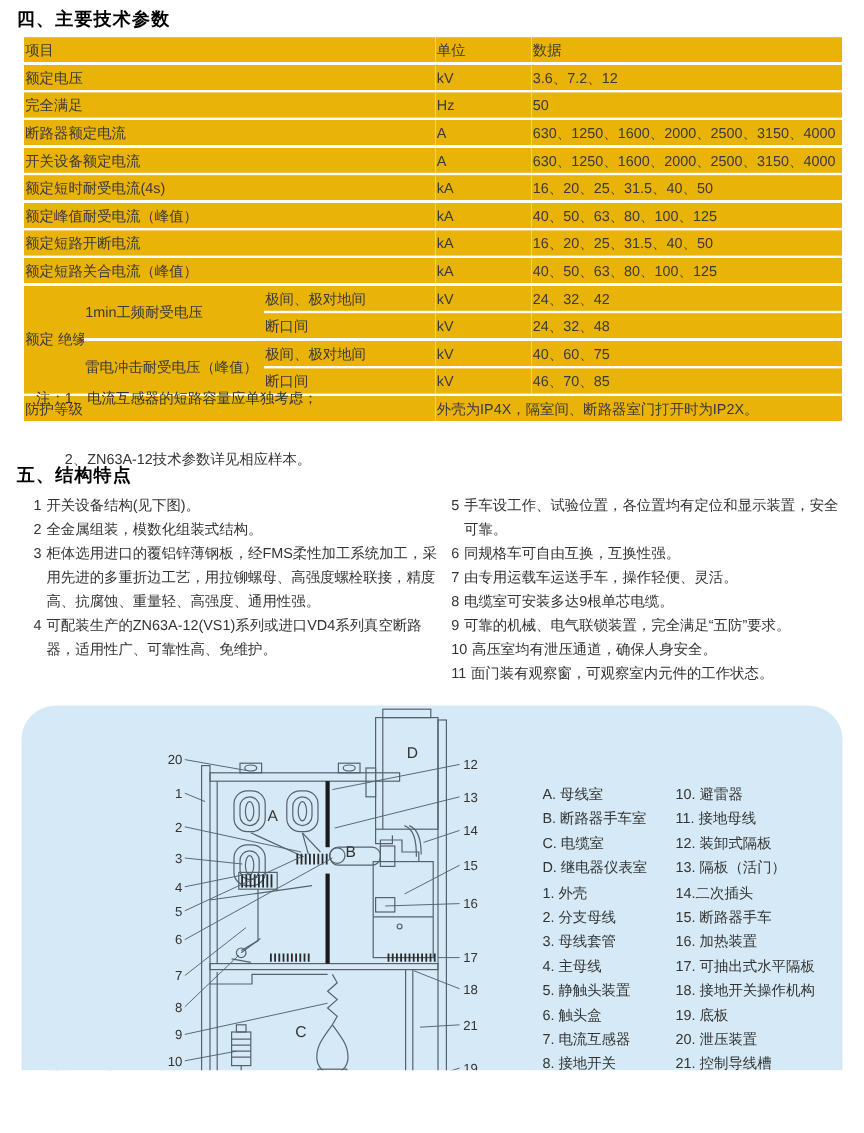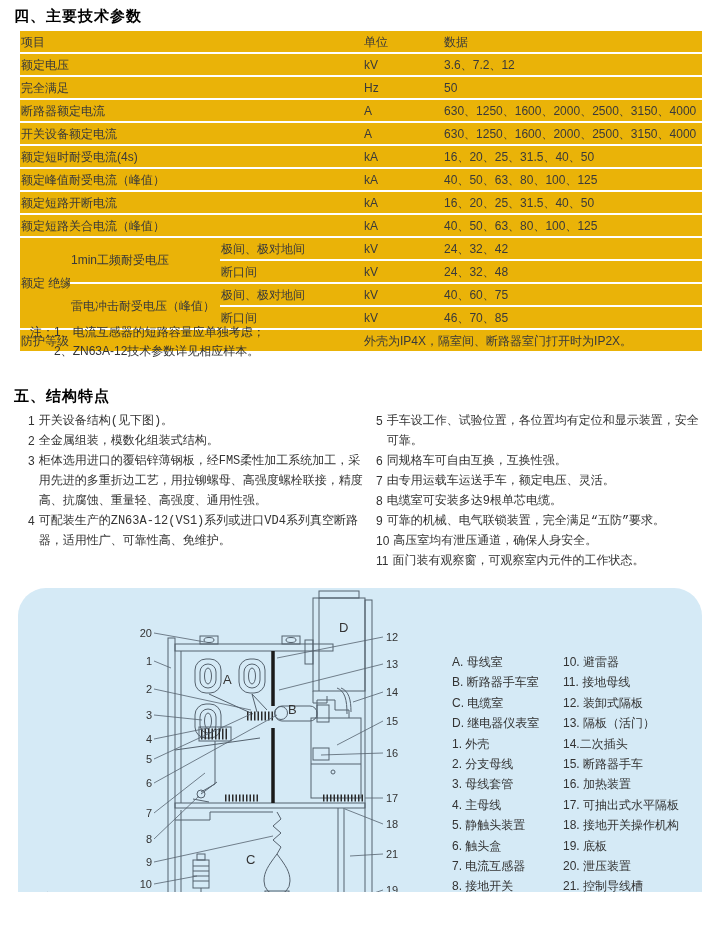--- a/index.html
+++ b/index.html
@@ -19,29 +19,29 @@
   td.c-data{padding-left:4px;}
   td.c-group{padding-left:6px;white-space:pre-line;line-height:15px;}
   td.c-sub{padding-left:4px;}
   td.c-scope{padding-left:6px;}
   td.c-prot{padding-left:6px;margin-top:48px;}
 
   
   .notes{position:absolute;left:30px;top:323px;font-size:12px;color:#333;line-height:19px;}
   .notes .nrow{display:flex;}
   .notes .npfx{flex:none;}
-  .notes .nind{margin-left:24px;}
+  .notes .nind{margin-left:24px;margin-top:32px;}
 
   
   .feat-col{position:absolute;top:411px;font-size:12px;color:#333;line-height:20px;}
   #feat-left{left:28px;width:340px;}
   #feat-right{left:376px;width:330px;}
   .feat-item{display:flex;}
   .feat-num{flex:none;padding-right:4px;}
-  .feat-txt{flex:1;font-family:Liberation Mono, monospace;}
+  .feat-txt{flex:1;}
 
   
   .panel{position:absolute;left:18px;top:588px;width:684px;height:341px;background:#d5eaf6;border-radius:28px;}
   .panel svg{position:absolute;left:87px;top:0;}
   .legend{position:absolute;top:64px;font-size:12px;color:#333;line-height:20.4px;white-space:nowrap;}
   #legend-left{left:434px;}
   #legend-right{left:545px;}
   .caption{position:absolute;left:5px;top:303px;font-size:14px;font-weight:bold;color:#0f172a;letter-spacing:1px;}
   .dnum{font-size:11px;fill:#333;}
   .droom{font-size:13px;fill:#333;}
@@ -173,21 +173,21 @@
     <div class="feat-item">
       <span class="feat-num">5</span>
       <span class="feat-txt">手车设工作、试验位置，各位置均有定位和显示装置，安全可靠。</span>
     </div>
     <div class="feat-item">
       <span class="feat-num">6</span>
       <span class="feat-txt">同规格车可自由互换，互换性强。</span>
     </div>
     <div class="feat-item">
       <span class="feat-num">7</span>
-      <span class="feat-txt">由专用运载车运送手车，额定电压、灵活。</span>
+      <span class="feat-txt">由专用运载车运送手车，操作轻便、灵活。</span>
     </div>
     <div class="feat-item">
       <span class="feat-num">8</span>
       <span class="feat-txt">电缆室可安装多达9根单芯电缆。</span>
     </div>
     <div class="feat-item">
       <span class="feat-num">9</span>
       <span class="feat-txt">可靠的机械、电气联锁装置，完全满足“五防”要求。</span>
     </div>
     <div class="feat-item">

